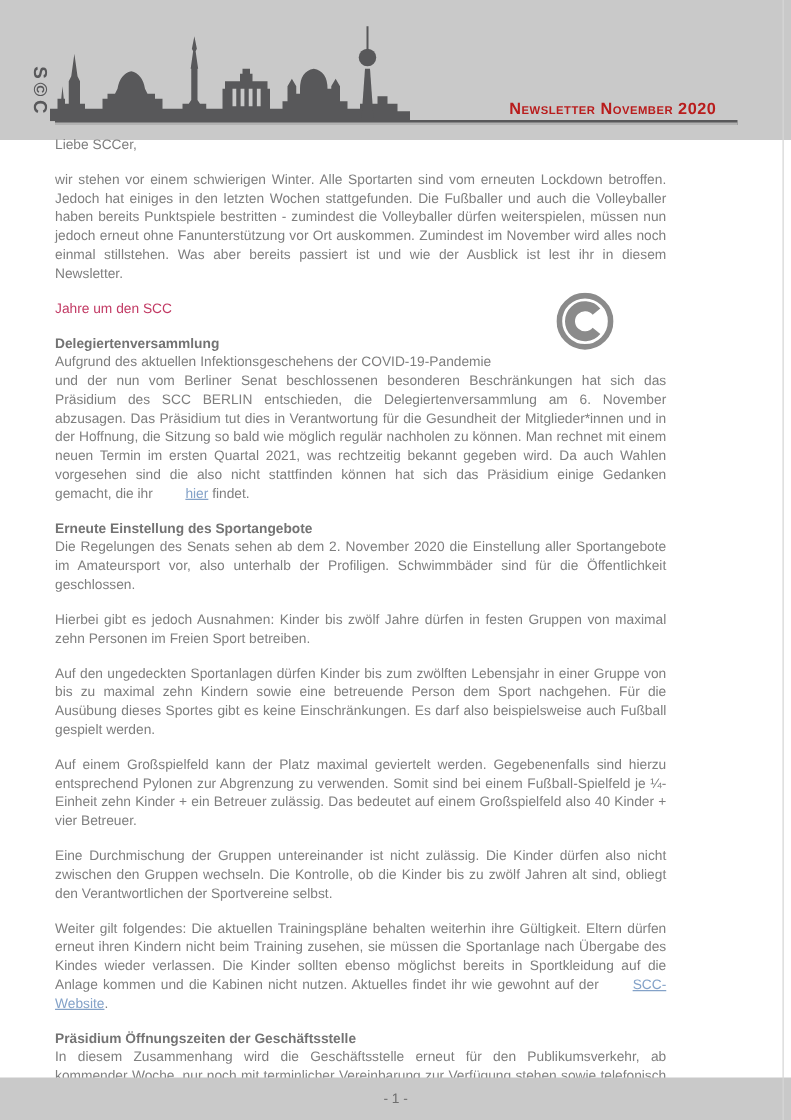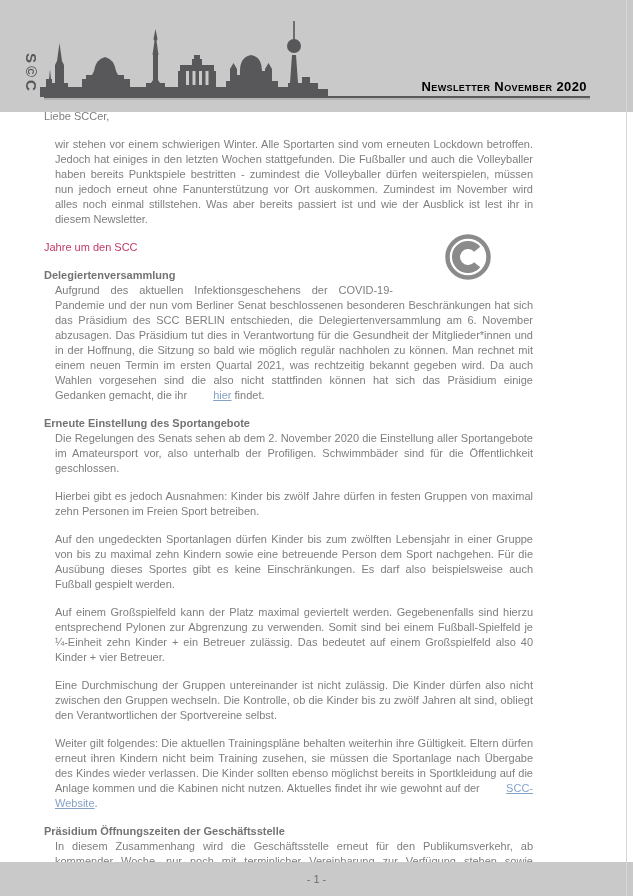--- a/index.html
+++ b/index.html
@@ -20,32 +20,32 @@
     transform:rotate(90deg);transform-origin:top left;
     font-size:15px;font-weight:bold;letter-spacing:3px;color:#58585a;
     white-space:nowrap;
   }
   .skyline{position:absolute;left:40px;top:19px;}
   .header-rule{
     position:absolute;left:44px;top:96px;width:546px;height:2px;
     background:#58585a;border-bottom:2px solid #b2b2b2;
   }
   .news-title{
-    position:absolute;right:46px;top:79px;
+    position:absolute;right:60px;top:79px;
     font-variant:small-caps;font-weight:bold;font-size:13px;
-    letter-spacing:.4px;color:#000000;white-space:nowrap;
+    letter-spacing:.4px;color:#b91c1c;white-space:nowrap;
   }
 
   
   .content{
     position:absolute;top:99px;left:0;width:559px;
     padding:10px 26px 0 44px;box-sizing:border-box;
     color:#7e7e7e;font-size:11px;line-height:15px;
   }
-  .para{margin:0 0 13px 11px;text-align:justify;}
+  .para{margin:0 0 13px 0;text-align:justify;}
   .plain{margin:0 0 13px 0;text-align:left;}
   .a-head{margin:0;font-weight:bold;color:#737373;text-align:left;}
   .sec-head{margin:0 0 13px 0;color:#c23a64;text-align:left;}
   .link{color:#84a2c8;text-decoration:underline;cursor:pointer;padding-left:23px;}
   .hours{margin:0 0 13px 0;text-align:left;}
   .copyright-float{
     float:right;width:46px;height:46px;
     margin:-6px 42px 8px 52px;
   }
 

